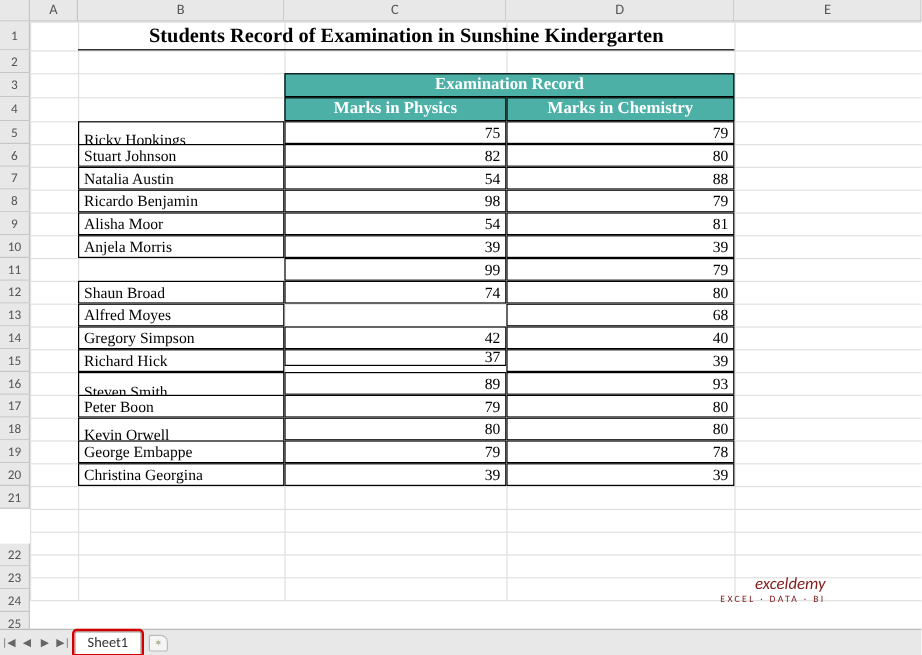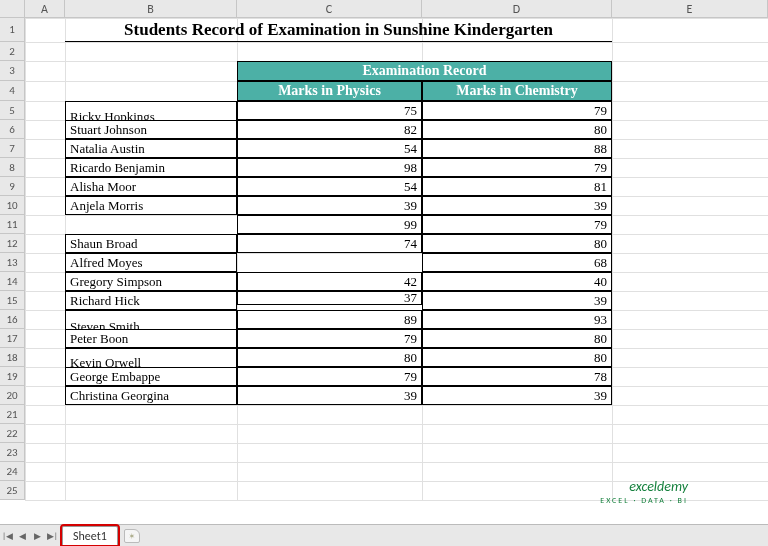--- a/index.html
+++ b/index.html
@@ -83,21 +83,21 @@
     font-family: "Times New Roman", serif;
     font-size: 13px;
     display:flex; align-items:center;
     background: #fff;
   }
   .num { justify-content:flex-end; }
   .txt { justify-content:flex-start; }
   
   .watermark {
     position:absolute; right:80px; top:478px;
-    color:#15803d; font-size:14px; font-style:italic;
+    color:#7f1d1d; font-size:14px; font-style:italic;
     text-align:right;
   }
   .watermark .sub { font-size:8px; letter-spacing:2px; font-style:normal; }
   
   .tabbar {
     position:absolute; left:0; bottom:0; width:768px; height:22px;
     background:#e8e8e8; border-top:1px solid #bbb;
     display:flex; align-items:center;
   }
   .tabbar .nav-btn {
@@ -149,21 +149,21 @@
       <div style="height: 19px;">12</div>
       <div style="height: 19px;">13</div>
       <div style="height: 19px;">14</div>
       <div style="height: 19px;">15</div>
       <div style="height: 19px;">16</div>
       <div style="height: 19px;">17</div>
       <div style="height: 19px;">18</div>
       <div style="height: 19px;">19</div>
       <div style="height: 19px;">20</div>
       <div style="height: 19px;">21</div>
-      <div style="height: 19px;">22</div>
+      <div style="height: 19px; margin-top: 29px;">22</div>
       <div style="height: 19px;">23</div>
       <div style="height: 19px;">24</div>
       <div style="height: 19px;">25</div>
     </div>
   <div class="grid" id="grid" style="width: 743px; height: 482px;">
     <div class="gridlines" id="gridlines">
         <div class="vline" style="left: 0px;"></div>
         <div class="vline" style="left: 40px;"></div>
         <div class="vline" style="left: 212px;"></div>
         <div class="vline" style="left: 397px;"></div>

